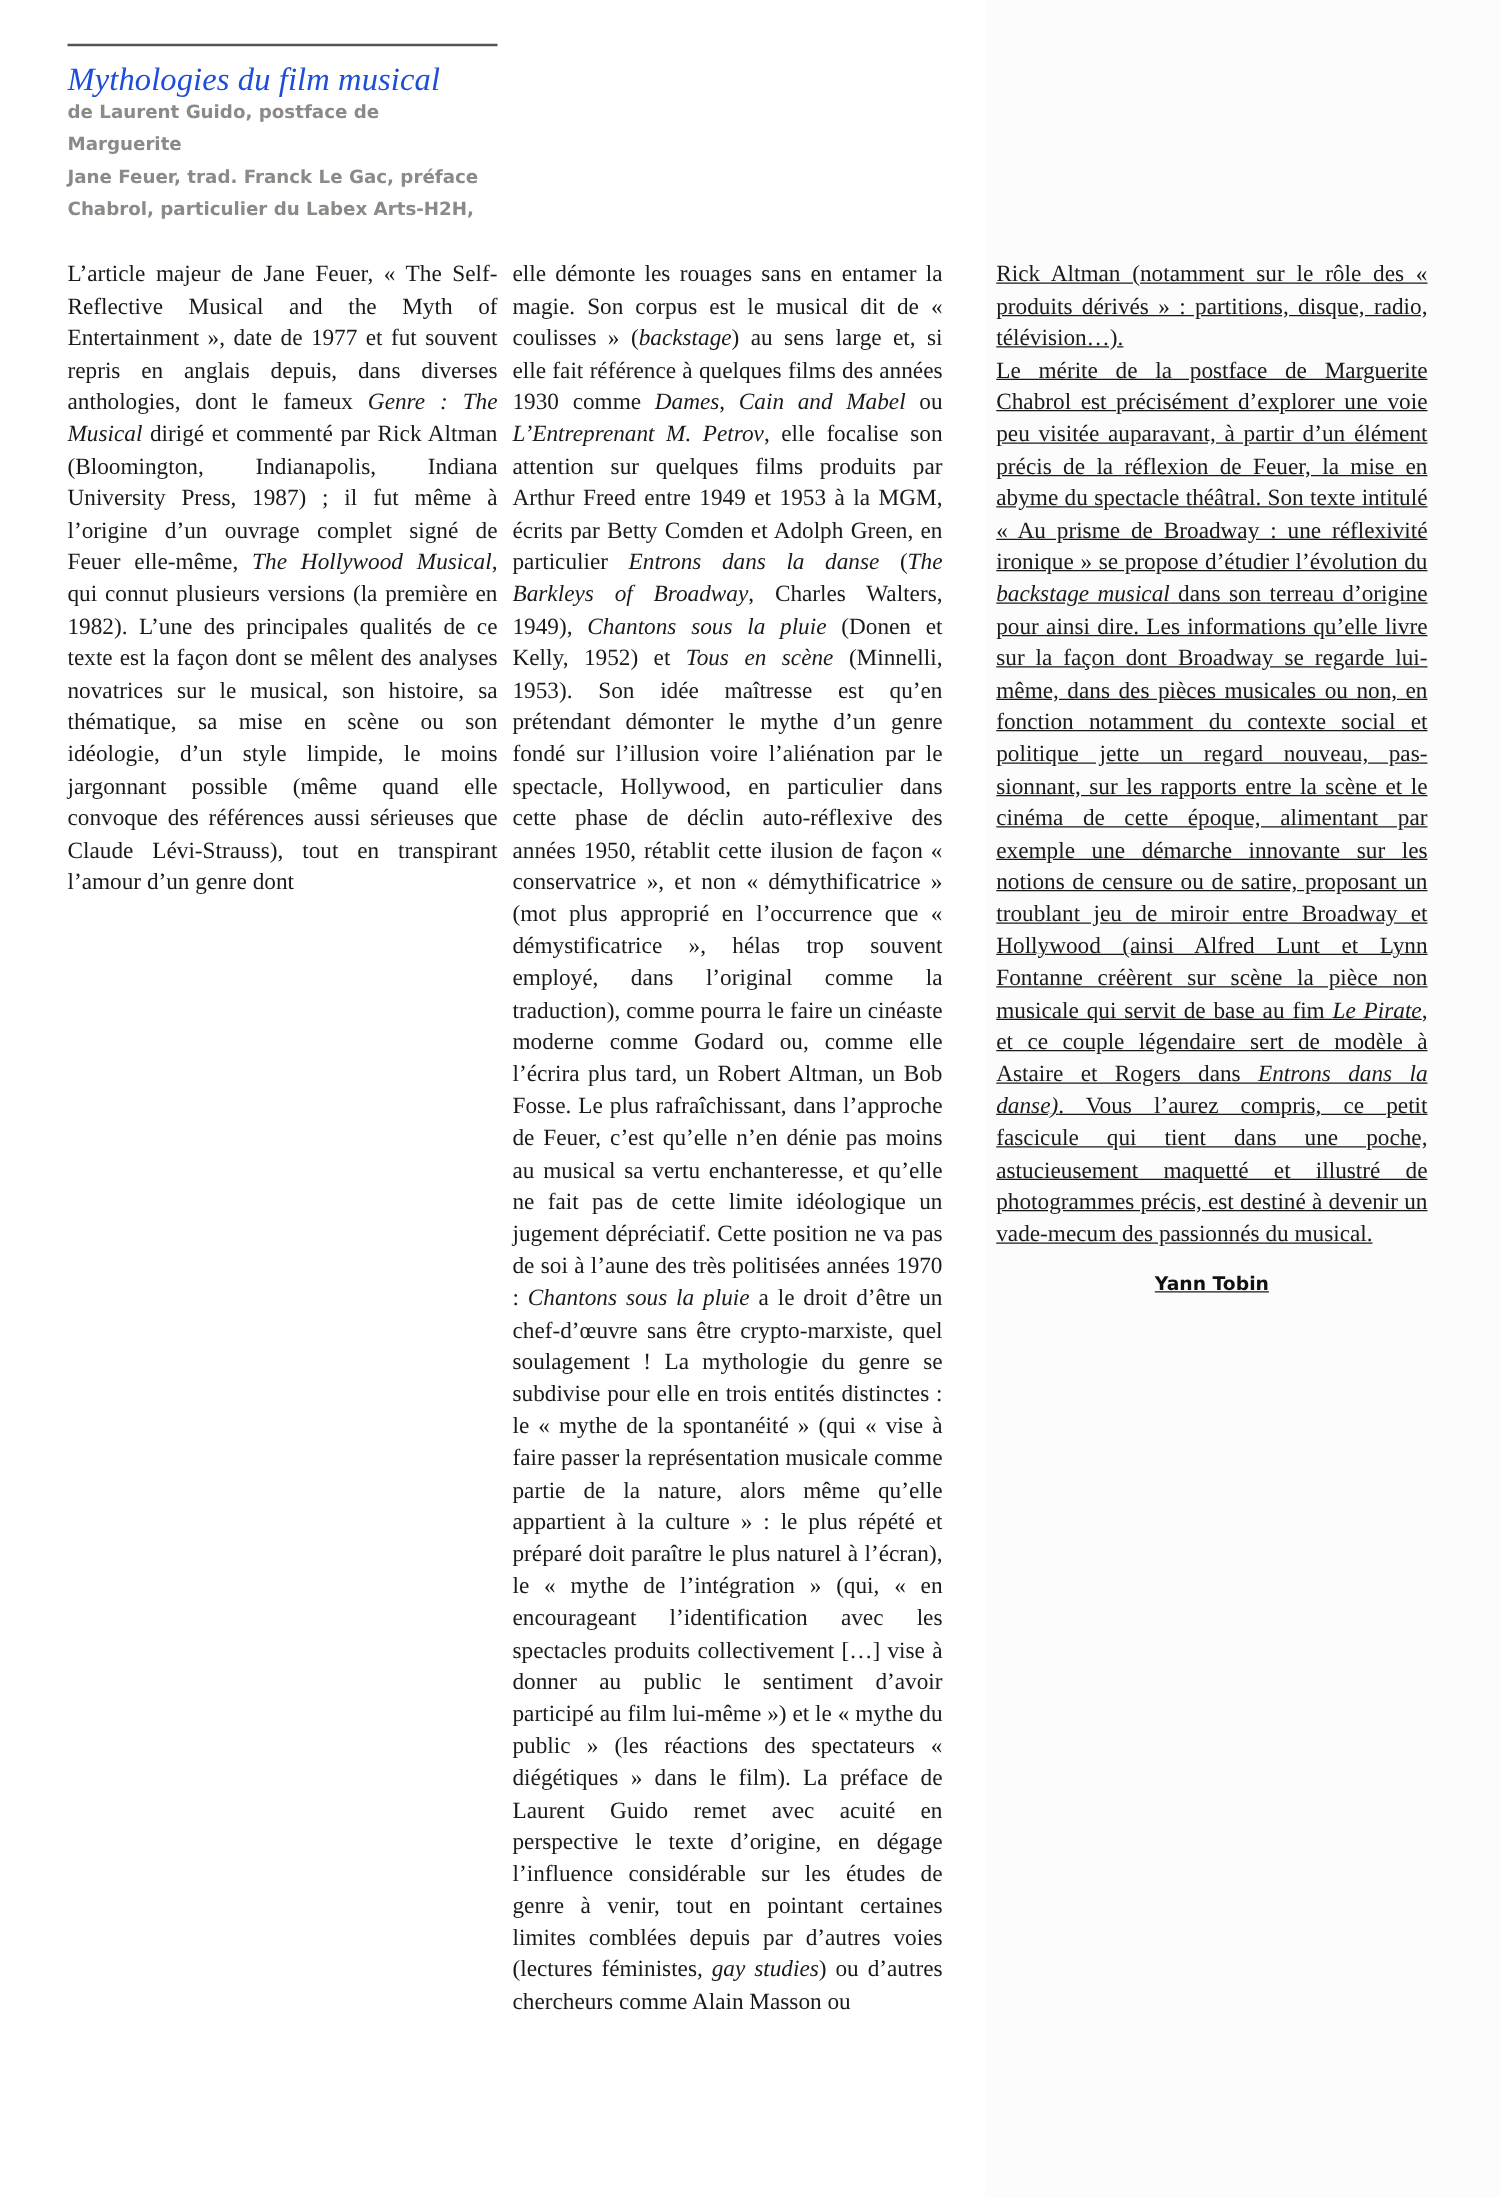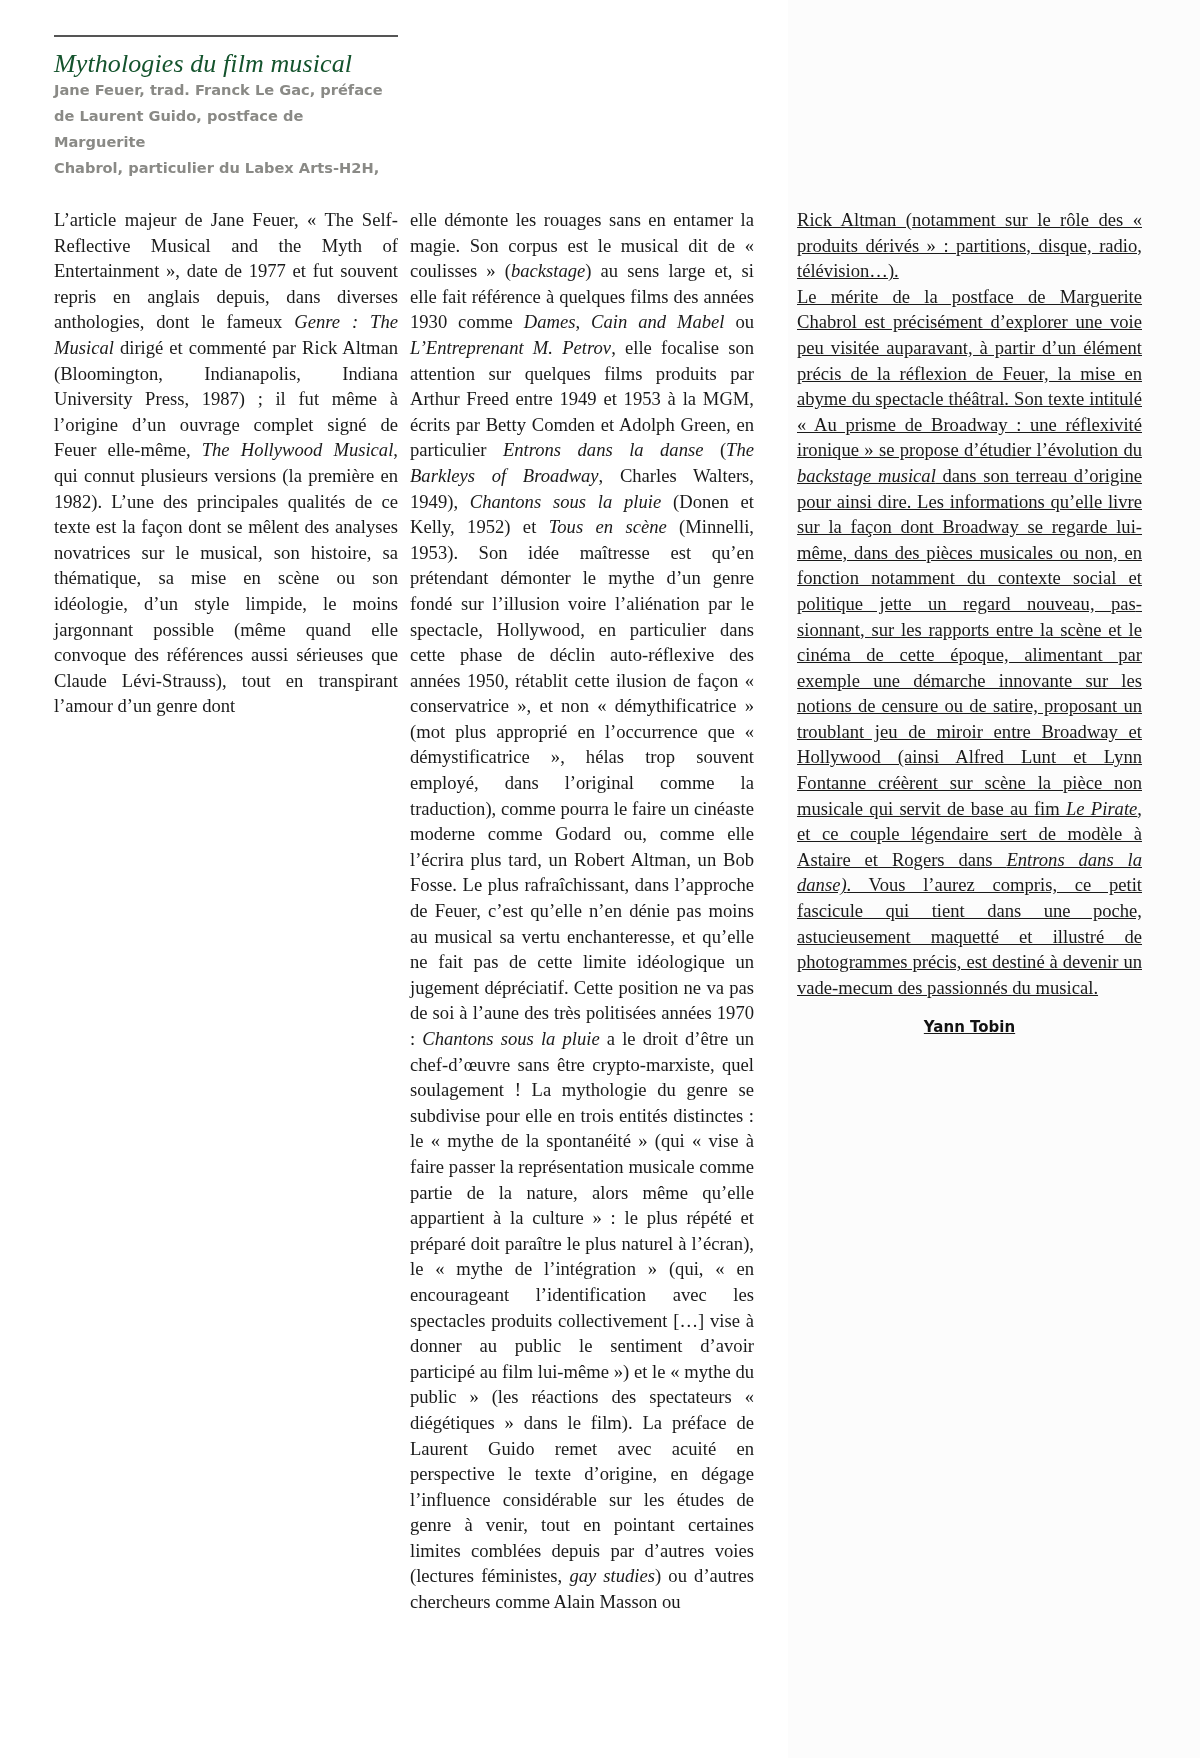--- a/index.html
+++ b/index.html
@@ -3,41 +3,41 @@
 <meta charset="utf-8">
 <style>
   html, body { margin:0; padding:0; }
   body {
     width:1200px; height:1759px; background:#ffffff; position:relative; overflow:hidden;
     font-family:"Liberation Serif","DejaVu Serif",serif; color:#1a1a1a;
   }
   .right-tint { position:absolute; left:788px; top:0; width:412px; height:1758px; background:#fcfcfc; }
   .header { position:absolute; left:54px; top:35px; width:344px; }
   .rule { height:2px; background:#555555; width:344px; }
-  .title { font-style:italic; font-size:26px; margin-top:13px; line-height:28px; color:#14532d; letter-spacing:0.1px; }
+  .title { font-style:italic; font-size:26px; margin-top:13px; line-height:28px; color:#1d4ed8; letter-spacing:0.1px; }
   .meta { font-family:"DejaVu Sans","Liberation Sans",sans-serif; font-weight:bold; font-size:14.6px; line-height:26px; color:#8a8a86; margin-top:-1px; }
   .col { position:absolute; top:207px; font-size:18.6px; line-height:25.6px; text-align:justify; hyphens:manual; }
   .col p { margin:0; }
   .col1 { left:54px; width:344px; }
   .col2 { left:410px; width:344px; }
   .col3 { left:797px; width:345px;text-decoration:underline; }
   .signature { font-family:"DejaVu Sans","Liberation Sans",sans-serif; font-weight:bold; font-size:15px; text-align:center; margin-top:16px; line-height:22px; color:#111; }
   i { font-style:italic; }
 </style>
 </head>
 <body>
 
 <div class="right-tint"></div>
 
 <header class="header">
   <div class="rule"></div>
   <div class="title">Mythologies du film musical</div>
   <div class="meta">
+    <div>de Laurent Guido, postface de Marguerite</div>
     <div>Jane Feuer, trad. Franck Le Gac, préface</div>
-    <div>de Laurent Guido, postface de Marguerite</div>
     <div>Chabrol, particulier du Labex Arts-H2H,</div>
   </div>
 </header>
 
 <article class="col col1">
     <p><span>L’article majeur de Jane Feuer, « The Self-Reflective Musical and the Myth of Entertainment », date de 1977 et fut souvent repris en anglais depuis, dans diverses anthologies, dont le fameux </span><i>Genre : The Musical</i><span> dirigé et com­menté par Rick Altman (Bloomington, Indianapolis, Indiana University Press, 1987) ; il fut même à l’origine d’un ouvrage complet signé de Feuer elle-même, </span><i>The Hollywood Musical</i><span>, qui connut plusieurs versions (la première en 1982). L’une des principales qualités de ce texte est la façon dont se mêlent des analyses novatrices sur le musical, son histoire, sa thématique, sa mise en scène ou son idéologie, d’un style limpide, le moins jargonnant possible (même quand elle convoque des références aussi sérieuses que Claude Lévi-Strauss), tout en transpirant l’amour d’un genre dont</span></p>
   </article>
 <article class="col col2">
     <p><span>elle démonte les rouages sans en entamer la magie. Son corpus est le musical dit de « coulisses » (</span><i>backstage</i><span>) au sens large et, si elle fait référence à quelques films des années 1930 comme </span><i>Dames</i><span>, </span><i>Cain and Mabel</i><span> ou </span><i>L’Entreprenant M. Petrov</i><span>, elle focalise son attention sur quelques films produits par Arthur Freed entre 1949 et 1953 à la MGM, écrits par Betty Comden et Adolph Green, en particu­lier </span><i>Entrons dans la danse</i><span> (</span><i>The Barkleys of Broadway</i><span>, Charles Walters, 1949), </span><i>Chantons sous la pluie</i><span> (Donen et Kelly, 1952) et </span><i>Tous en scène</i><span> (Minnelli, 1953). Son idée maîtresse est qu’en prétendant démonter le mythe d’un genre fondé sur l’illusion voire l’aliénation par le spec­tacle, Hollywood, en particulier dans cette phase de déclin auto-réflexive des années 1950, rétablit cette ilusion de façon « conservatrice », et non « démy­thificatrice » (mot plus approprié en l’occurrence que « démystificatrice », hélas trop souvent employé, dans l’origi­nal comme la traduction), comme pourra le faire un cinéaste moderne comme Godard ou, comme elle l’écrira plus tard, un Robert Altman, un Bob Fosse. Le plus rafraîchissant, dans l’approche de Feuer, c’est qu’elle n’en dénie pas moins au musical sa vertu enchanteresse, et qu’elle ne fait pas de cette limite idéo­logique un jugement dépréciatif. Cette position ne va pas de soi à l’aune des très politisées années 1970 : </span><i>Chantons sous la pluie</i><span> a le droit d’être un chef-d’œuvre sans être crypto-marxiste, quel soulage­ment ! La mythologie du genre se subdi­vise pour elle en trois entités distinctes : le « mythe de la spontanéité » (qui « vise à faire passer la représentation musicale comme partie de la nature, alors même qu’elle appartient à la culture » : le plus répété et préparé doit paraître le plus naturel à l’écran), le « mythe de l’intégra­tion » (qui, « en encourageant l’identifi­cation avec les spectacles produits collec­tivement […] vise à donner au public le sentiment d’avoir participé au film lui-même ») et le « mythe du public » (les réactions des spectateurs « diégétiques » dans le film). La préface de Laurent Guido remet avec acuité en perspective le texte d’origine, en dégage l’influence considérable sur les études de genre à venir, tout en pointant certaines limites comblées depuis par d’autres voies (lec­tures féministes, </span><i>gay studies</i><span>) ou d’autres chercheurs comme Alain Masson ou</span></p>
   </article>

